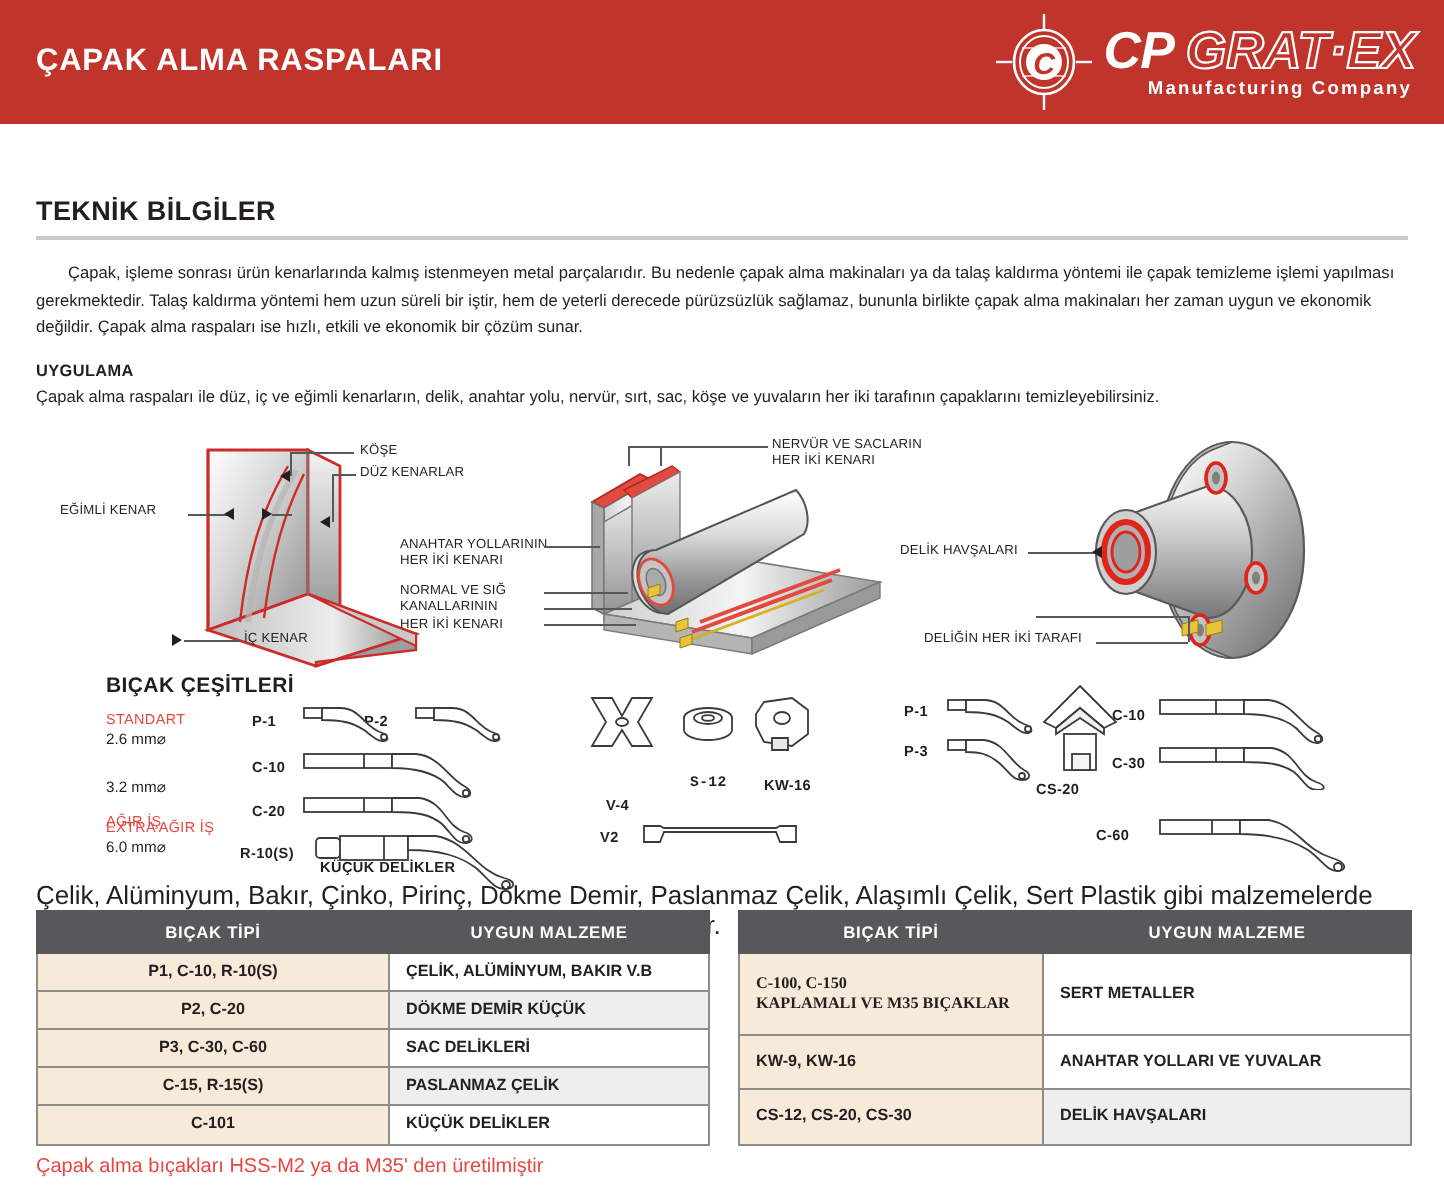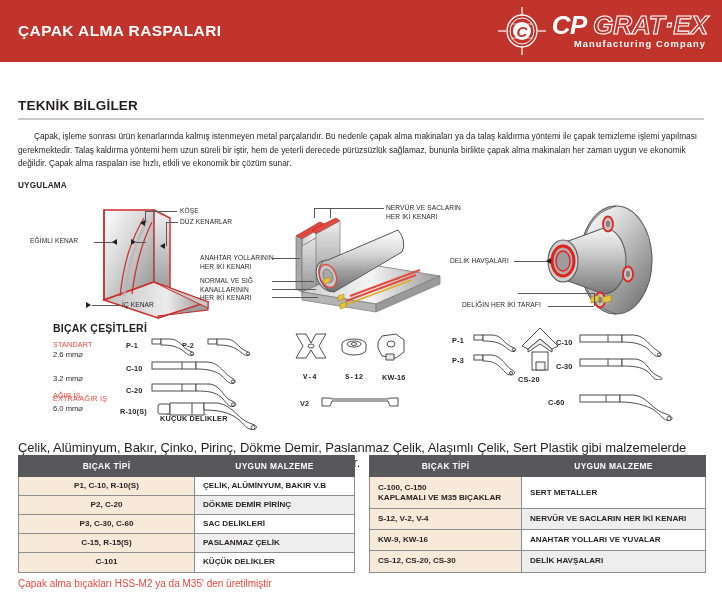--- a/index.html
+++ b/index.html
@@ -155,20 +155,21 @@
       <div class="logo-sub">Manufacturing Company</div>
     </div>
   </div>
 </div>
 
 <div class="section-block">
   <div class="section-title">TEKNİK BİLGİLER</div>
   <div class="rule"></div>
   <p class="body-para">Çapak, işleme sonrası ürün kenarlarında kalmış istenmeyen metal parçalarıdır. Bu nedenle çapak alma makinaları ya da talaş kaldırma yöntemi ile çapak temizleme işlemi yapılması gerekmektedir. Talaş kaldırma yöntemi hem uzun süreli bir iştir, hem de yeterli derecede pürüzsüzlük sağlamaz, bununla birlikte çapak alma makinaları her zaman uygun ve ekonomik değildir. Çapak alma raspaları ise hızlı, etkili ve ekonomik bir çözüm sunar.</p>
   <div class="sub-title">UYGULAMA</div>
+  <p class="sub-para">Çapak alma raspaları ile düz, iç ve eğimli kenarların, delik, anahtar yolu, nervür, sırt, sac, köşe ve yuvaların her iki tarafının çapaklarını temizleyebilirsiniz.</p>
 </div>
 
 <div class="diagrams">
 
   <div style="position:absolute;left:58px;top:8px;">
     <svg width="190" height="115" viewBox="0 0 190 115">
       <defs>
         <linearGradient id="gm1" x1="0" y1="0" x2="1" y2="1">
           <stop offset="0%" stop-color="#ffffff"></stop>
             <stop offset="45%" stop-color="#d4d4d4"></stop>
@@ -392,21 +393,21 @@
         <path d="M50,14 L50,20 A12,5 0 0 0 74,20 L74,14"></path>
         <ellipse cx="62" cy="14" rx="7" ry="3" fill="#fff"></ellipse>
         <ellipse cx="62" cy="14" rx="3" ry="1.4" fill="#fff"></ellipse>
 
         <path d="M90,6 L104,4 L112,10 L112,22 L104,28 L90,26 L86,18 L86,12 Z"></path>
         <ellipse cx="99" cy="14" rx="4" ry="3" fill="#fff"></ellipse>
         <path d="M94,24 L102,24 L102,30 L94,30 Z" fill="#e8e8e8"></path>
       </g>
     </svg>
   </div>
-  <div class="blade-code" style="left:303px;top:177px;font-family:Liberation Mono, monospace;">V-4</div>
+  <div class="blade-code" style="left:303px;top:187px;">V-4</div>
   <div class="blade-code" style="left:345px;top:177px;font-family:Liberation Mono, monospace;">S-12</div>
   <div class="blade-code" style="left:382px;top:177px;">KW-16</div>
 
   <div class="blade-code" style="left:300px;top:203px;">V2</div>
   <div style="position:absolute;left:320px;top:198px;">
     <svg width="82" height="16" viewBox="0 0 82 16">
       <path d="M2,4 L2,12 L10,12 L12,7 L68,7 L70,12 L78,12 L78,4 L70,4 L68,5 L12,5 L10,4 Z" fill="#ffffff" stroke="#3a3a3a" stroke-width="0.9"></path>
     </svg>
   </div>
 
@@ -481,21 +482,21 @@
         <th>UYGUN MALZEME</th>
       </tr>
     </thead>
     <tbody>
       <tr>
         <td class="type">P1, C-10, R-10(S)</td>
         <td class="mat">ÇELİK, ALÜMİNYUM, BAKIR V.B</td>
       </tr>
       <tr class="alt">
         <td class="type">P2, C-20</td>
-        <td class="mat">DÖKME DEMİR PİRİNÇ</td>
+        <td class="mat">DÖKME DEMİR KÜÇÜK</td>
       </tr>
       <tr>
         <td class="type">P3, C-30, C-60</td>
         <td class="mat">SAC DELİKLERİ</td>
       </tr>
       <tr class="alt">
         <td class="type">C-15, R-15(S)</td>
         <td class="mat">PASLANMAZ ÇELİK</td>
       </tr>
       <tr>
@@ -511,27 +512,23 @@
         <col class="c2">
       </colgroup>
     <thead>
       <tr>
         <th>BIÇAK TİPİ</th>
         <th>UYGUN MALZEME</th>
       </tr>
     </thead>
     <tbody>
       <tr>
-        <td class="type" style="white-space:pre-line;">C-100, C-150
+        <td class="type" style="white-space:pre-line;font-family:Liberation Serif, serif;">C-100, C-150
 KAPLAMALI VE M35 BIÇAKLAR</td>
         <td class="mat">SERT METALLER</td>
-      </tr>
-      <tr class="alt">
-        <td class="type">S-12, V-2, V-4</td>
-        <td class="mat">NERVÜR VE SACLARIN  HER İKİ KENARI</td>
       </tr>
       <tr>
         <td class="type">KW-9, KW-16</td>
         <td class="mat">ANAHTAR YOLLARI VE YUVALAR</td>
       </tr>
       <tr class="alt">
         <td class="type">CS-12, CS-20, CS-30</td>
         <td class="mat">DELİK HAVŞALARI</td>
       </tr>
     </tbody>

